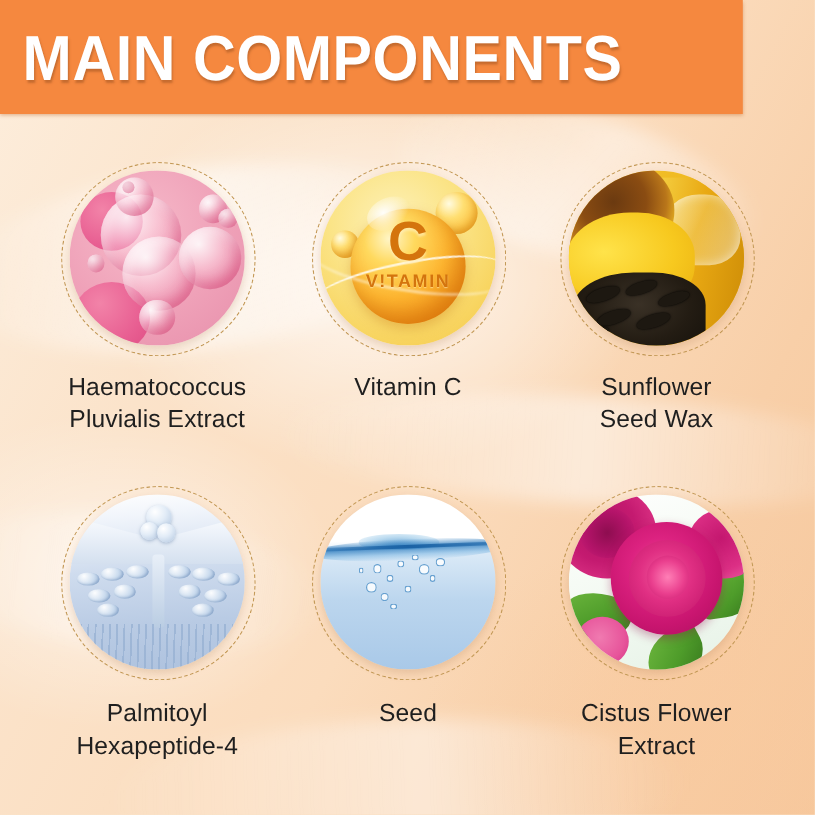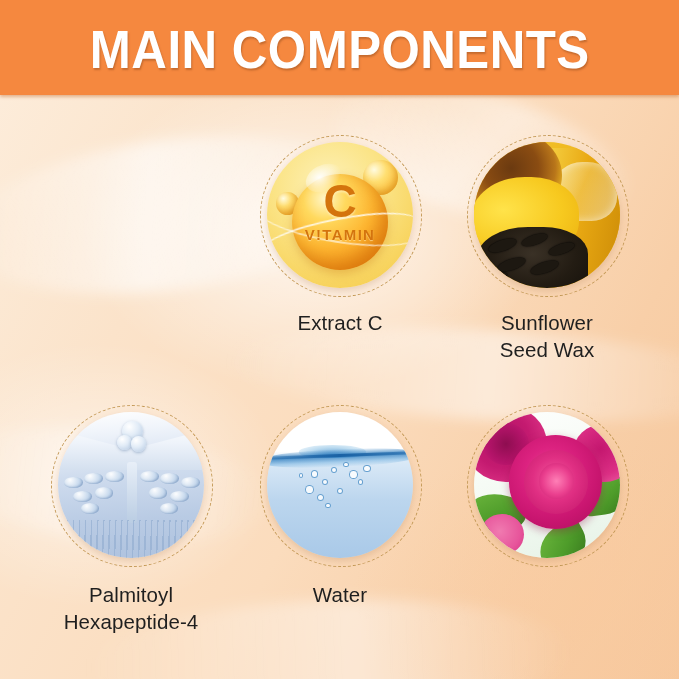--- a/index.html
+++ b/index.html
@@ -19,23 +19,23 @@
   
   .vein{position:absolute;pointer-events:none;border-radius:50%;filter:blur(7px);}
   .v1{left:-40px;top:140px;width:420px;height:150px;background:linear-gradient(100deg,rgba(255,255,255,0) 0%,rgba(255,255,255,.6) 45%,rgba(255,255,255,0) 100%);transform:rotate(-7deg);}
   .v2{left:230px;top:330px;width:520px;height:90px;background:linear-gradient(90deg,rgba(255,255,255,0) 0%,rgba(255,255,255,.5) 50%,rgba(255,255,255,0) 100%);transform:rotate(3deg);}
   .v3{left:90px;top:600px;width:480px;height:120px;background:linear-gradient(90deg,rgba(255,255,255,0) 0%,rgba(255,255,255,.45) 55%,rgba(255,255,255,0) 100%);transform:rotate(-2deg);}
   .v4{left:330px;top:95px;width:300px;height:120px;background:linear-gradient(120deg,rgba(255,255,255,0) 0%,rgba(255,255,255,.45) 50%,rgba(255,255,255,0) 100%);transform:rotate(14deg);}
   .v5{left:-60px;top:430px;width:330px;height:110px;background:linear-gradient(90deg,rgba(255,255,255,0) 0%,rgba(255,255,255,.4) 50%,rgba(255,255,255,0) 100%);transform:rotate(6deg);}
 
   
   .header{
-    position:absolute;left:0;top:0;width:679px;height:95px;
+    position:absolute;left:0;top:0;width:619px;height:95px;
     background:#f5883f;
-    display:flex;align-items:center;justify-content:center;
+    display:flex;align-items:center;
     box-shadow:0 2px 3px rgba(196,110,50,.45);
   }
   .header .title{
     color:#ffffff;
     font-size:53px;
     font-weight:bold;
     letter-spacing:0.5px;
     line-height:1;
     transform:scaleX(.93);
     text-shadow:1px 2px 2px rgba(120,60,20,.38);
@@ -213,40 +213,62 @@
   <div class="vein v3"></div>
   <div class="vein v4"></div>
   <div class="vein v5"></div>
 
   <div class="header">
     <div class="title">MAIN COMPONENTS</div>
   </div>
 
   <div class="grid">
 
+    <div class="cell c0 r0">
+      <div class="disc-wrap">
+        <div class="dash-ring"></div>
+        <div class="disc">
+          <div class="art pink-bg">
+            <div class="bub solid" style="left:6%;top:12%;width:36%;height:34%;"></div>
+            <div class="bub solid" style="left:2%;bottom:-4%;width:44%;height:40%;"></div>
+            <div class="bub glass" style="left:18%;top:14%;width:46%;height:46%;"></div>
+            <div class="bub glass" style="left:30%;top:38%;width:42%;height:42%;"></div>
+            <div class="bub glass" style="right:2%;top:32%;width:36%;height:36%;"></div>
+            <div class="bub glass" style="left:26%;top:4%;width:22%;height:22%;"></div>
+            <div class="bub glass" style="right:10%;top:14%;width:16%;height:16%;"></div>
+            <div class="bub glass" style="right:4%;top:22%;width:11%;height:11%;"></div>
+            <div class="bub glass" style="left:10%;top:48%;width:10%;height:10%;"></div>
+            <div class="bub glass" style="left:30%;top:6%;width:7%;height:7%;"></div>
+            <div class="bub glass" style="left:40%;bottom:6%;width:20%;height:20%;"></div>
+          </div>
+        </div>
+      </div>
+      <div class="label">Haematococcus
+Pluvialis Extract</div>
+    </div>
 
     <div class="cell c1 r0">
       <div class="disc-wrap">
         <div class="dash-ring"></div>
         <div class="disc">
           <div class="art vitc-bg">
             <div class="vitc-drop vitc-d1"></div>
             <div class="vitc-drop vitc-d2"></div>
             <div class="vitc-sphere"></div>
             <div class="vitc-hl"></div>
             <div class="vitc-swoosh"></div>
             <div class="vitc-swoosh2"></div>
             <div class="vitc-text">
               <div class="vitc-c">C</div>
               <div class="vitc-v">V!TAMIN</div>
             </div>
           </div>
         </div>
       </div>
-      <div class="label">Extract C</div>
+      <div class="label">Vitamin C</div>
     </div>
 
     <div class="cell c2 r0">
       <div class="disc-wrap">
         <div class="dash-ring"></div>
         <div class="disc">
           <div class="art sun-bg">
             <div class="sun-oiljar"></div>
             <div class="sun-jar-glass"></div>
             <div class="sun-head"></div>
@@ -316,21 +338,21 @@
             <div class="wbub" style="left:48%;top:52%;width:4%;height:4%;"></div>
             <div class="wbub" style="left:56%;top:40%;width:6%;height:6%;"></div>
             <div class="wbub" style="left:62%;top:46%;width:4%;height:4%;"></div>
             <div class="wbub" style="left:40%;top:62%;width:4%;height:4%;"></div>
             <div class="wbub" style="left:22%;top:42%;width:3%;height:3%;"></div>
             <div class="wbub" style="left:52%;top:34%;width:4%;height:4%;"></div>
             <div class="wbub" style="left:66%;top:36%;width:5%;height:5%;"></div>
           </div>
         </div>
       </div>
-      <div class="label">Water</div>
+      <div class="label">Seed</div>
     </div>
 
     <div class="cell c2 r1">
       <div class="disc-wrap">
         <div class="dash-ring"></div>
         <div class="disc">
           <div class="art ros-bg">
             <div class="leaf" style="left:-4%;top:56%;width:40%;height:26%;transform:rotate(16deg);"></div>
             <div class="leaf" style="left:44%;bottom:-6%;width:34%;height:28%;transform:rotate(-28deg);"></div>
             <div class="leaf" style="right:-6%;top:46%;width:30%;height:24%;transform:rotate(-8deg);"></div>
@@ -343,16 +365,18 @@
 
             <div class="rose" style="left:24%;top:16%;width:64%;height:64%;background:radial-gradient(circle at 44% 40%,#e8448f 0%,#dc2280 32%,#c8156f 64%,#a80f5c 100%);box-shadow:0 3px 8px rgba(140,10,70,.35);">
               <div class="layer" style="left:16%;top:16%;width:68%;height:68%;background:radial-gradient(circle at 48% 46%,#f25b9d 0%,#e02f83 45%,#c01569 100%);"></div>
               <div class="layer" style="left:32%;top:30%;width:38%;height:38%;background:radial-gradient(circle at 50% 50%,#ff7fb6 0%,#ea3f8e 55%,#c71a6f 100%);"></div>
             </div>
 
             <div class="rose" style="left:4%;bottom:2%;width:30%;height:28%;background:radial-gradient(circle at 45% 42%,#f07ab0 0%,#e7559b 60%,#d42f82 100%);"></div>
           </div>
         </div>
       </div>
+      <div class="label">Cistus Flower
+Extract</div>
     </div>
 
   </div>
 </div>
 
 </body></html>

